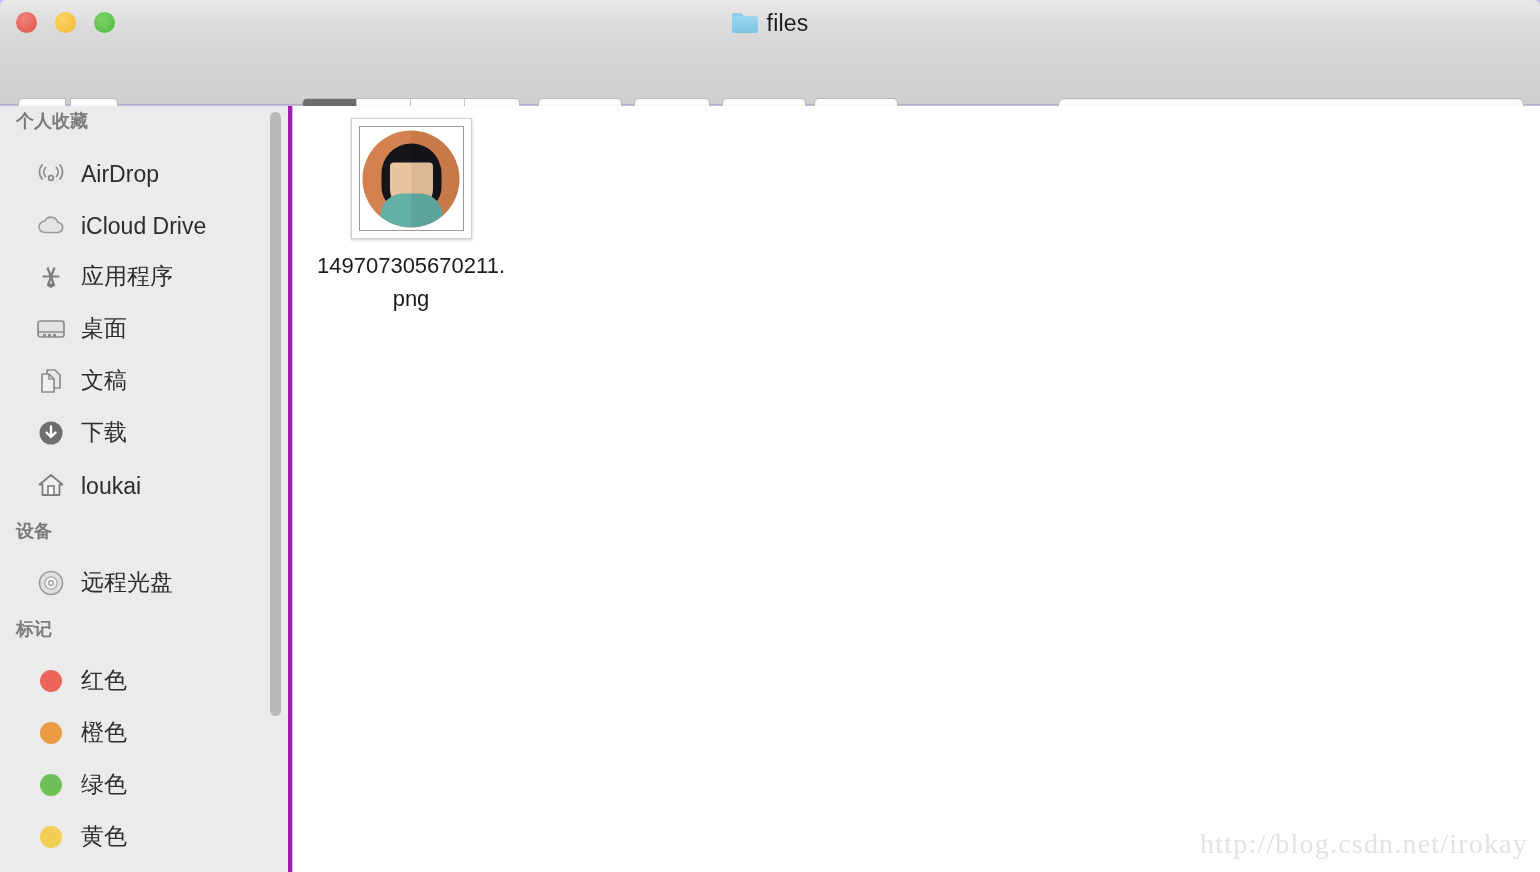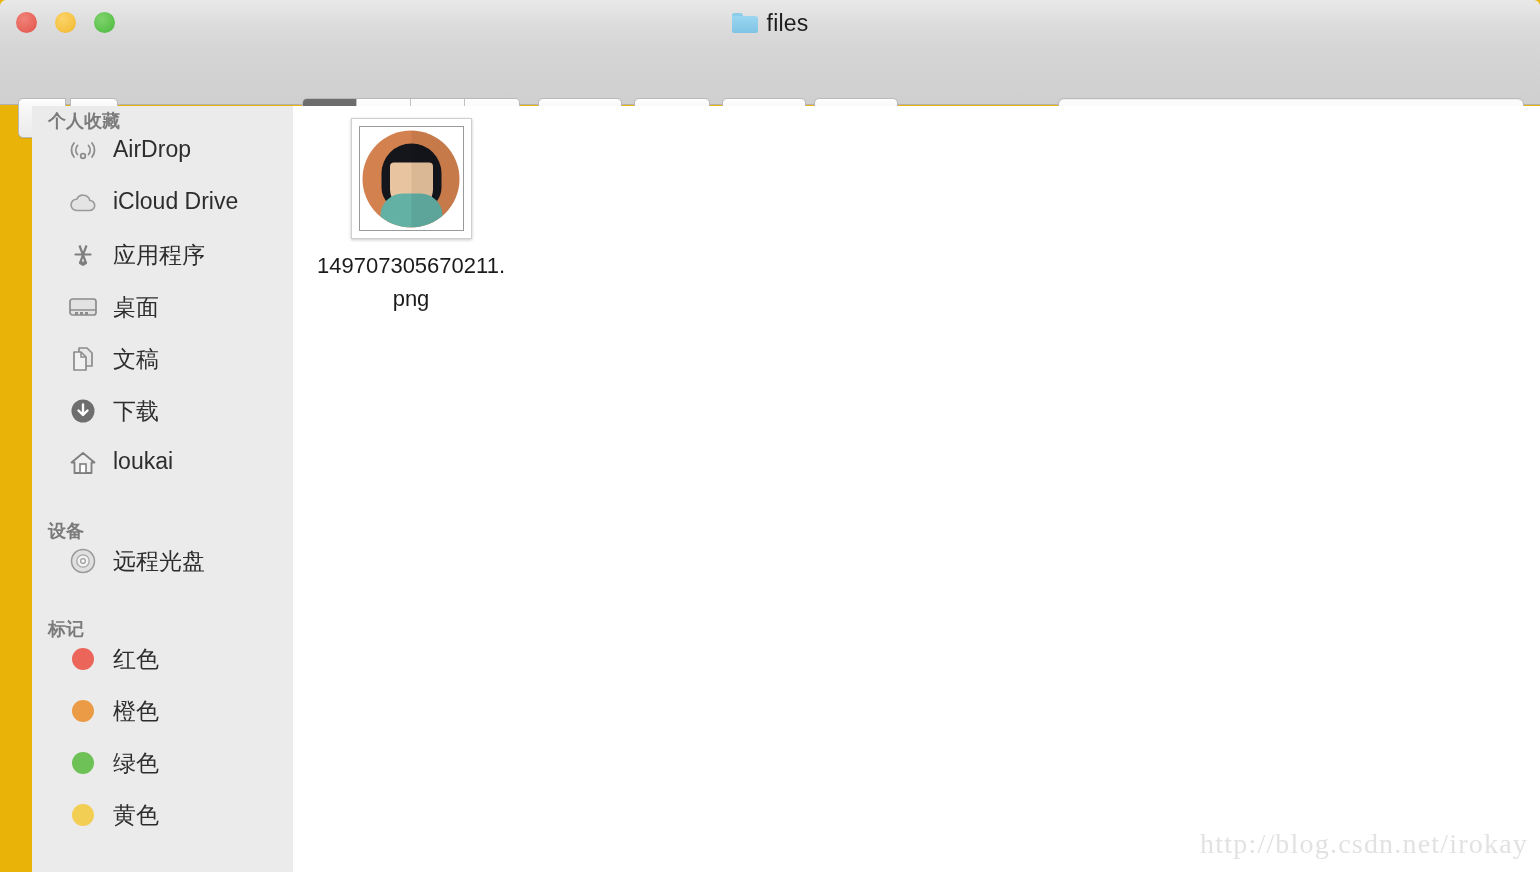--- a/index.html
+++ b/index.html
@@ -10,21 +10,21 @@
     overflow: hidden;
     font-family: "Liberation Sans", "DejaVu Sans", sans-serif;
     background: #ffffff;
   }
 
   #window {
     position: relative;
     width: 1540px;
     height: 872px;
     overflow: hidden;
-    background: #eab308;
+    background: #c4b5fd;
   }
 
   
   #titlebar {
     position: absolute;
     left: 0; top: 0;
     width: 1540px;
     height: 46px;
     background: linear-gradient(to bottom, #e9e9e9 0%, #dcdcdc 55%, #d6d6d6 100%);
     border-top-left-radius: 6px;
@@ -205,38 +205,37 @@
   }
   .g-search { display: block; }
 
   
   #sidebar {
     position: absolute;
     left: 0; top: 106px;
     width: 292px;
     height: 766px;
     background: #ebebeb;
-    border-right: 1px solid #a21caf;
+    border-right: 4px solid #a21caf;
     overflow: hidden;
-    margin-left: 32px;
   }
 
   .sb-header {
     font-size: 18px;
     font-weight: bold;
     color: #7b7b7b;
     padding-left: 16px;
     height: 30px;
     line-height: 30px;
   }
 
   .sb-item {
     height: 52px;
     display: flex;
-    align-items: flex-start;
+    align-items: flex-end;
     padding-left: 36px;
     gap: 15px;
   }
   .sb-label {
     font-size: 23px;
     color: #2d2d2d;
     white-space: nowrap;
   }
   .sb-icon {
     width: 30px; height: 30px;

